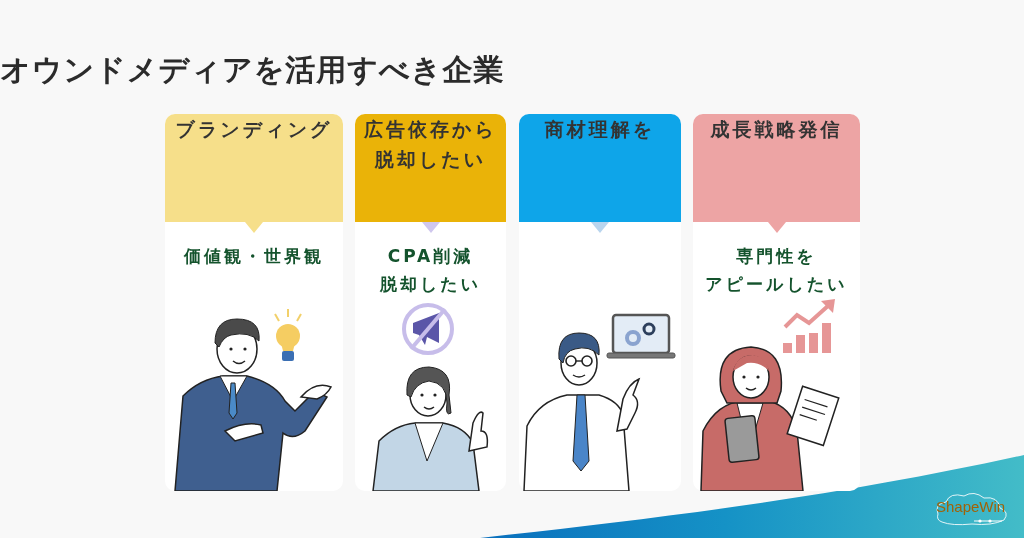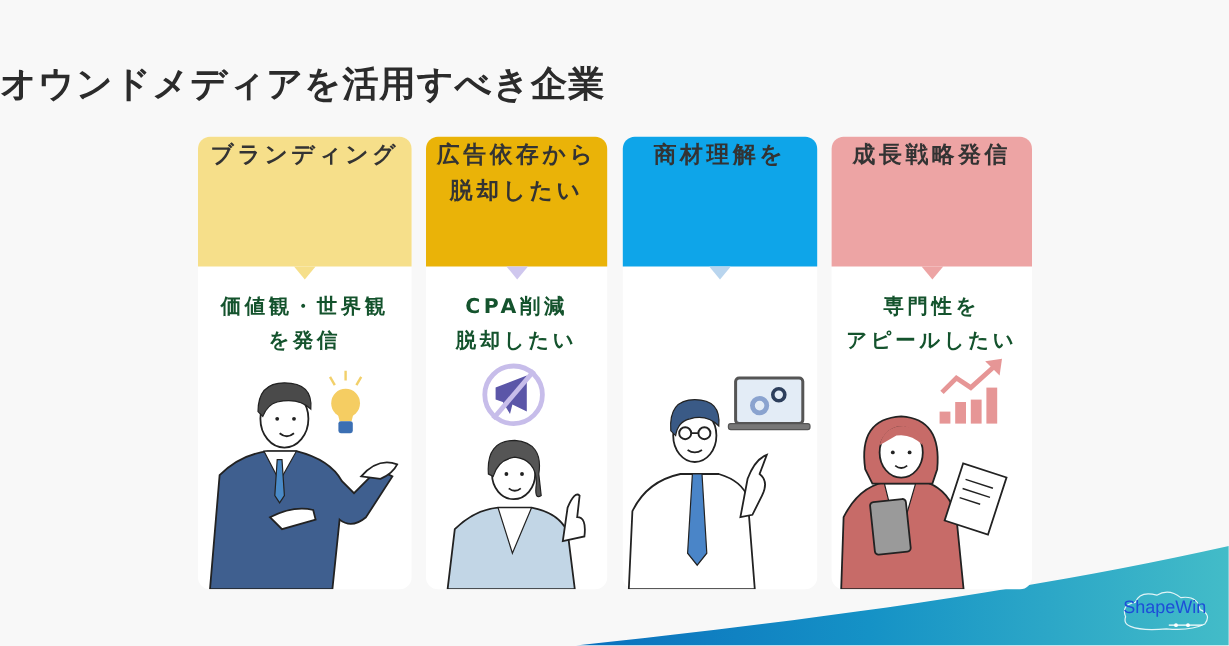--- a/index.html
+++ b/index.html
@@ -69,21 +69,21 @@
   }
   .illus svg { position: absolute; left: 0; top: 0; }
   .wave {
     position: absolute;
     left: 0; top: 0;
   }
   .logo {
     position: absolute;
     left: 936px; top: 498px;
     font-size: 15px;
-    color: #1d4ed8;
+    color: #a16207;
     font-family: "Liberation Sans", sans-serif;
     letter-spacing: 0px;
   }
   .logo-cloud {
     position: absolute;
     left: 932px; top: 490px;
   }
 </style>
 </head>
 <body>
@@ -100,21 +100,20 @@
 </svg>
 
 <h1 class="title">オウンドメディアを活用すべき企業</h1>
 
 <div class="card" style="left:165px;width:178px;--head:#f6df8a;">
   <div class="card-head" style="background:#f6df8a;">
     <span>ブランディング</span>
   </div>
   <div class="card-body-text">
     <div>価値観・世界観</div>
-    <div>を発信</div>
   </div>
   <div class="illus">
     <svg width="178" height="200" viewBox="0 0 178 200">
 
       <g>
         <line x1="110" y1="23" x2="114" y2="30" stroke="#f2d06a" stroke-width="2"></line>
         <line x1="123" y1="18" x2="123" y2="26" stroke="#f2d06a" stroke-width="2"></line>
         <line x1="136" y1="23" x2="132" y2="30" stroke="#f2d06a" stroke-width="2"></line>
         <circle cx="123" cy="45" r="12" fill="#f5cd62"></circle>
         <path d="M116 52 L130 52 L128 60 L118 60 Z" fill="#f5cd62"></path>

